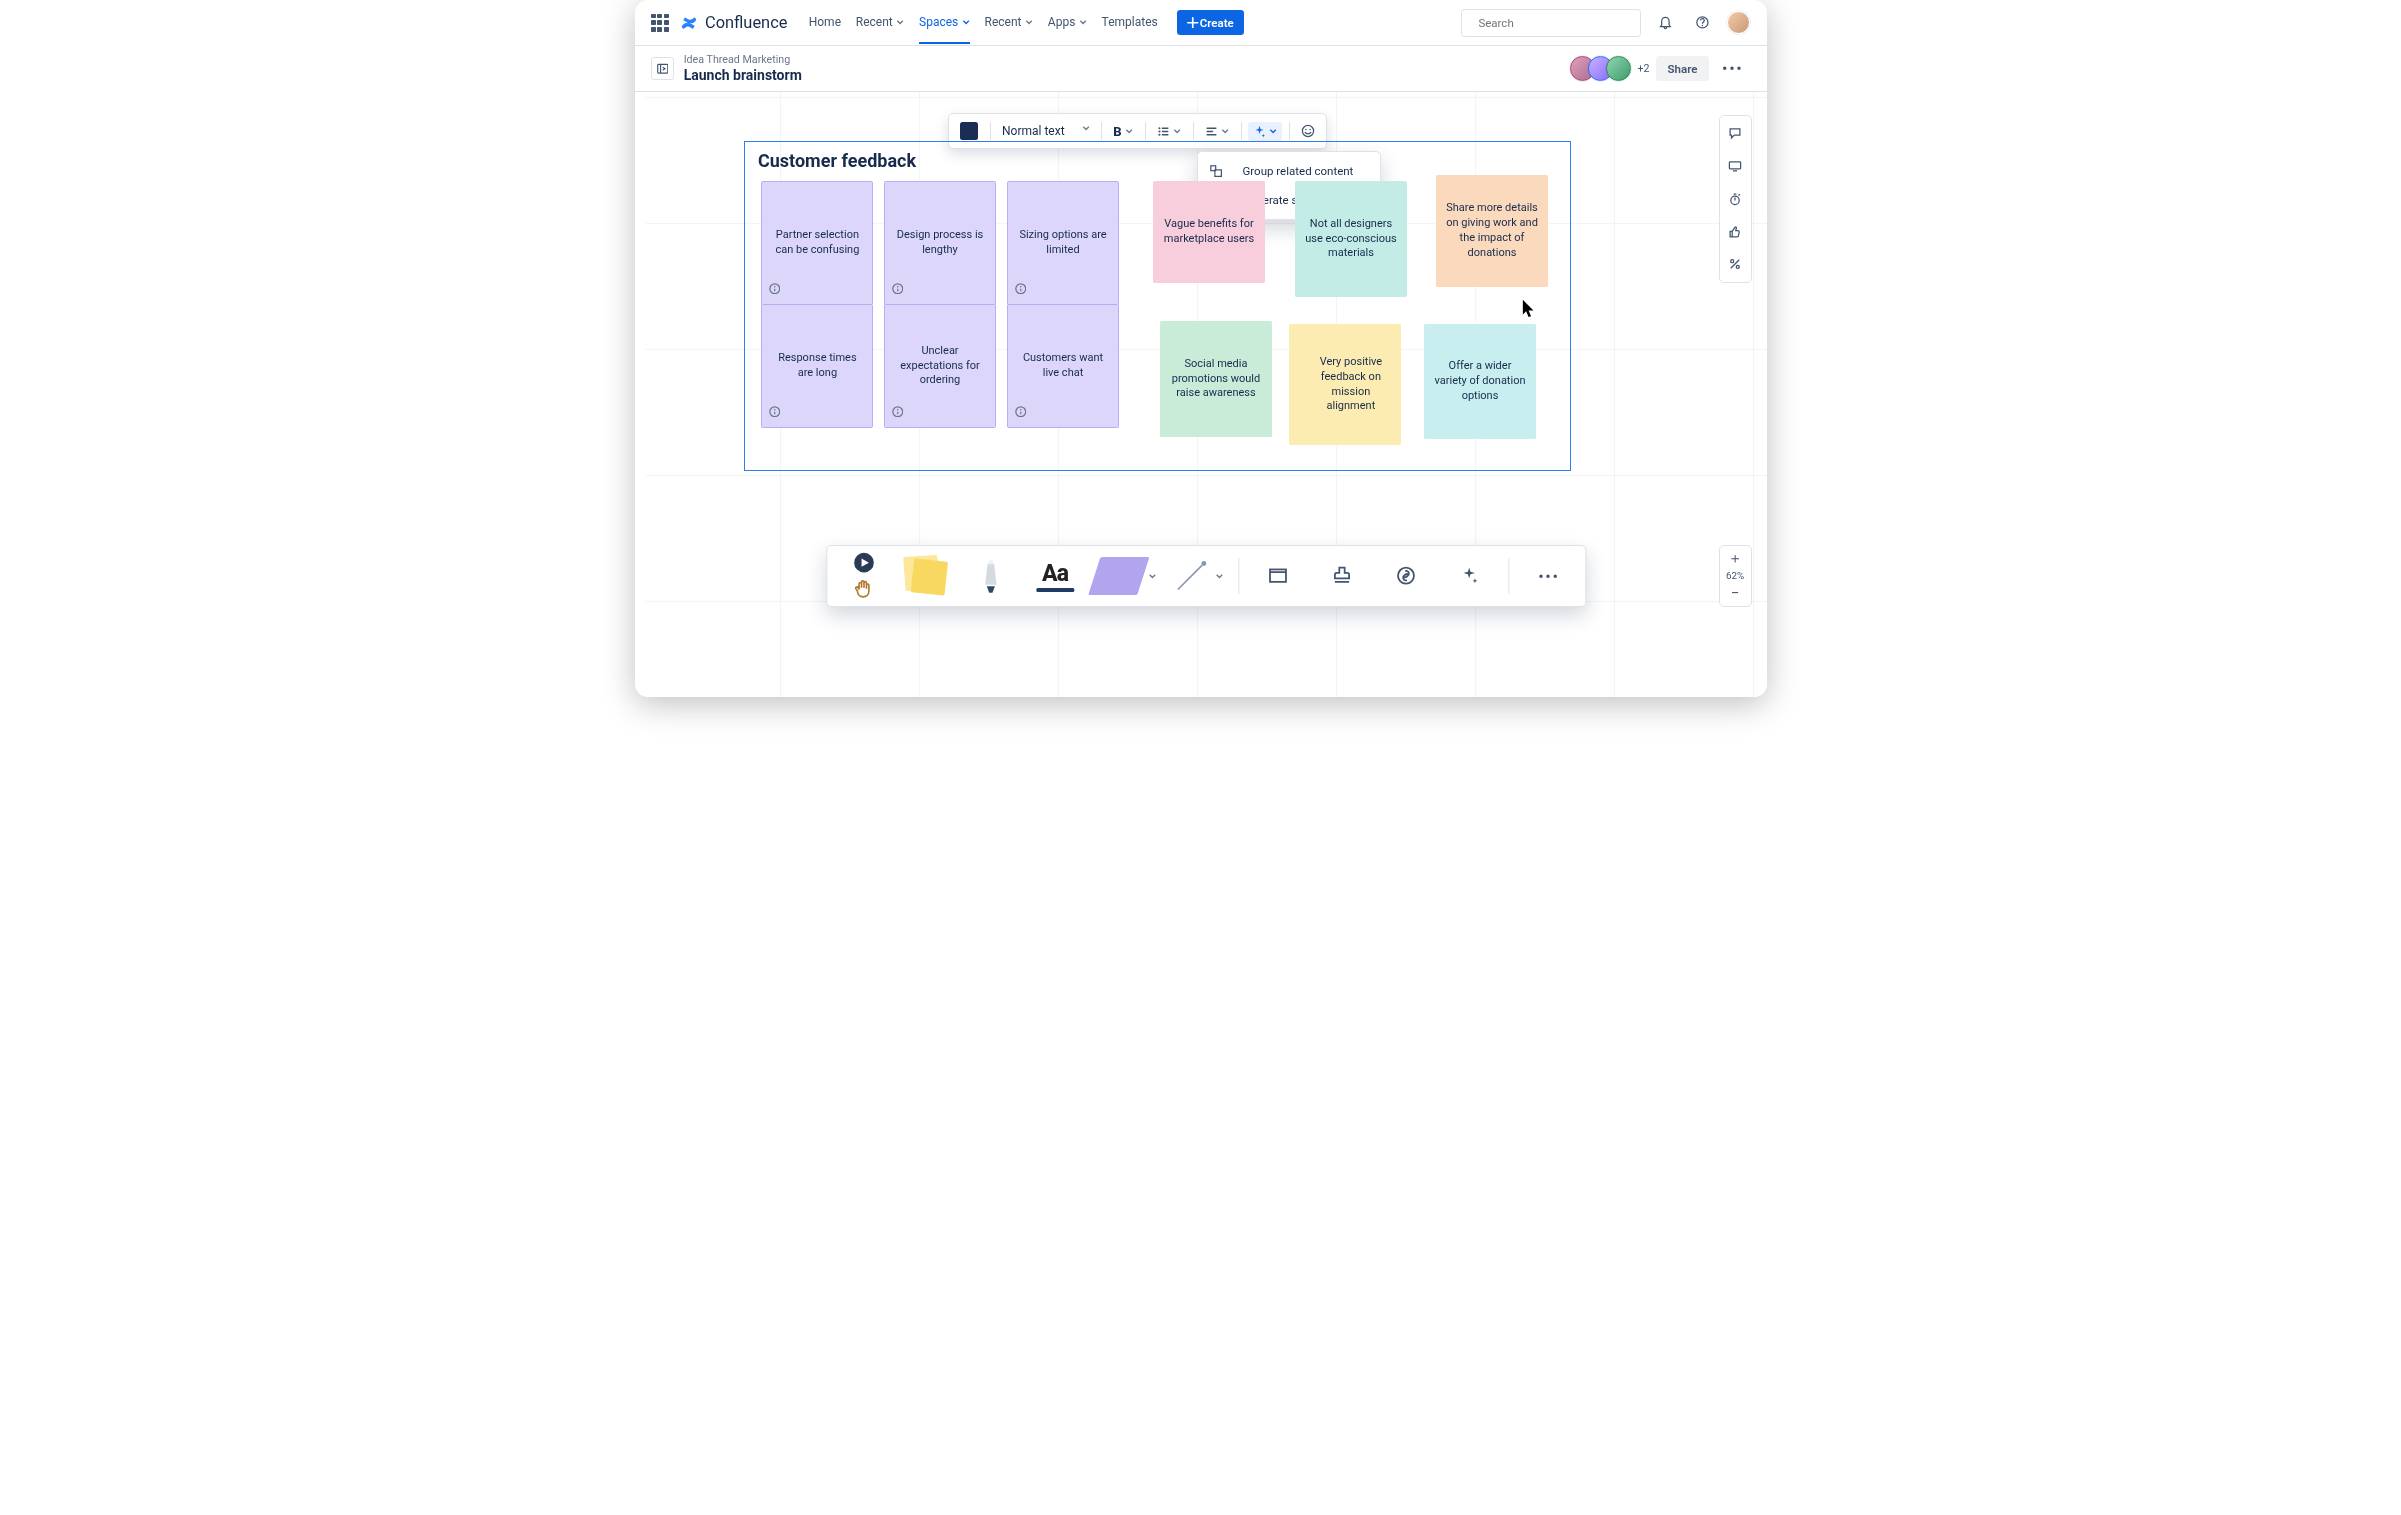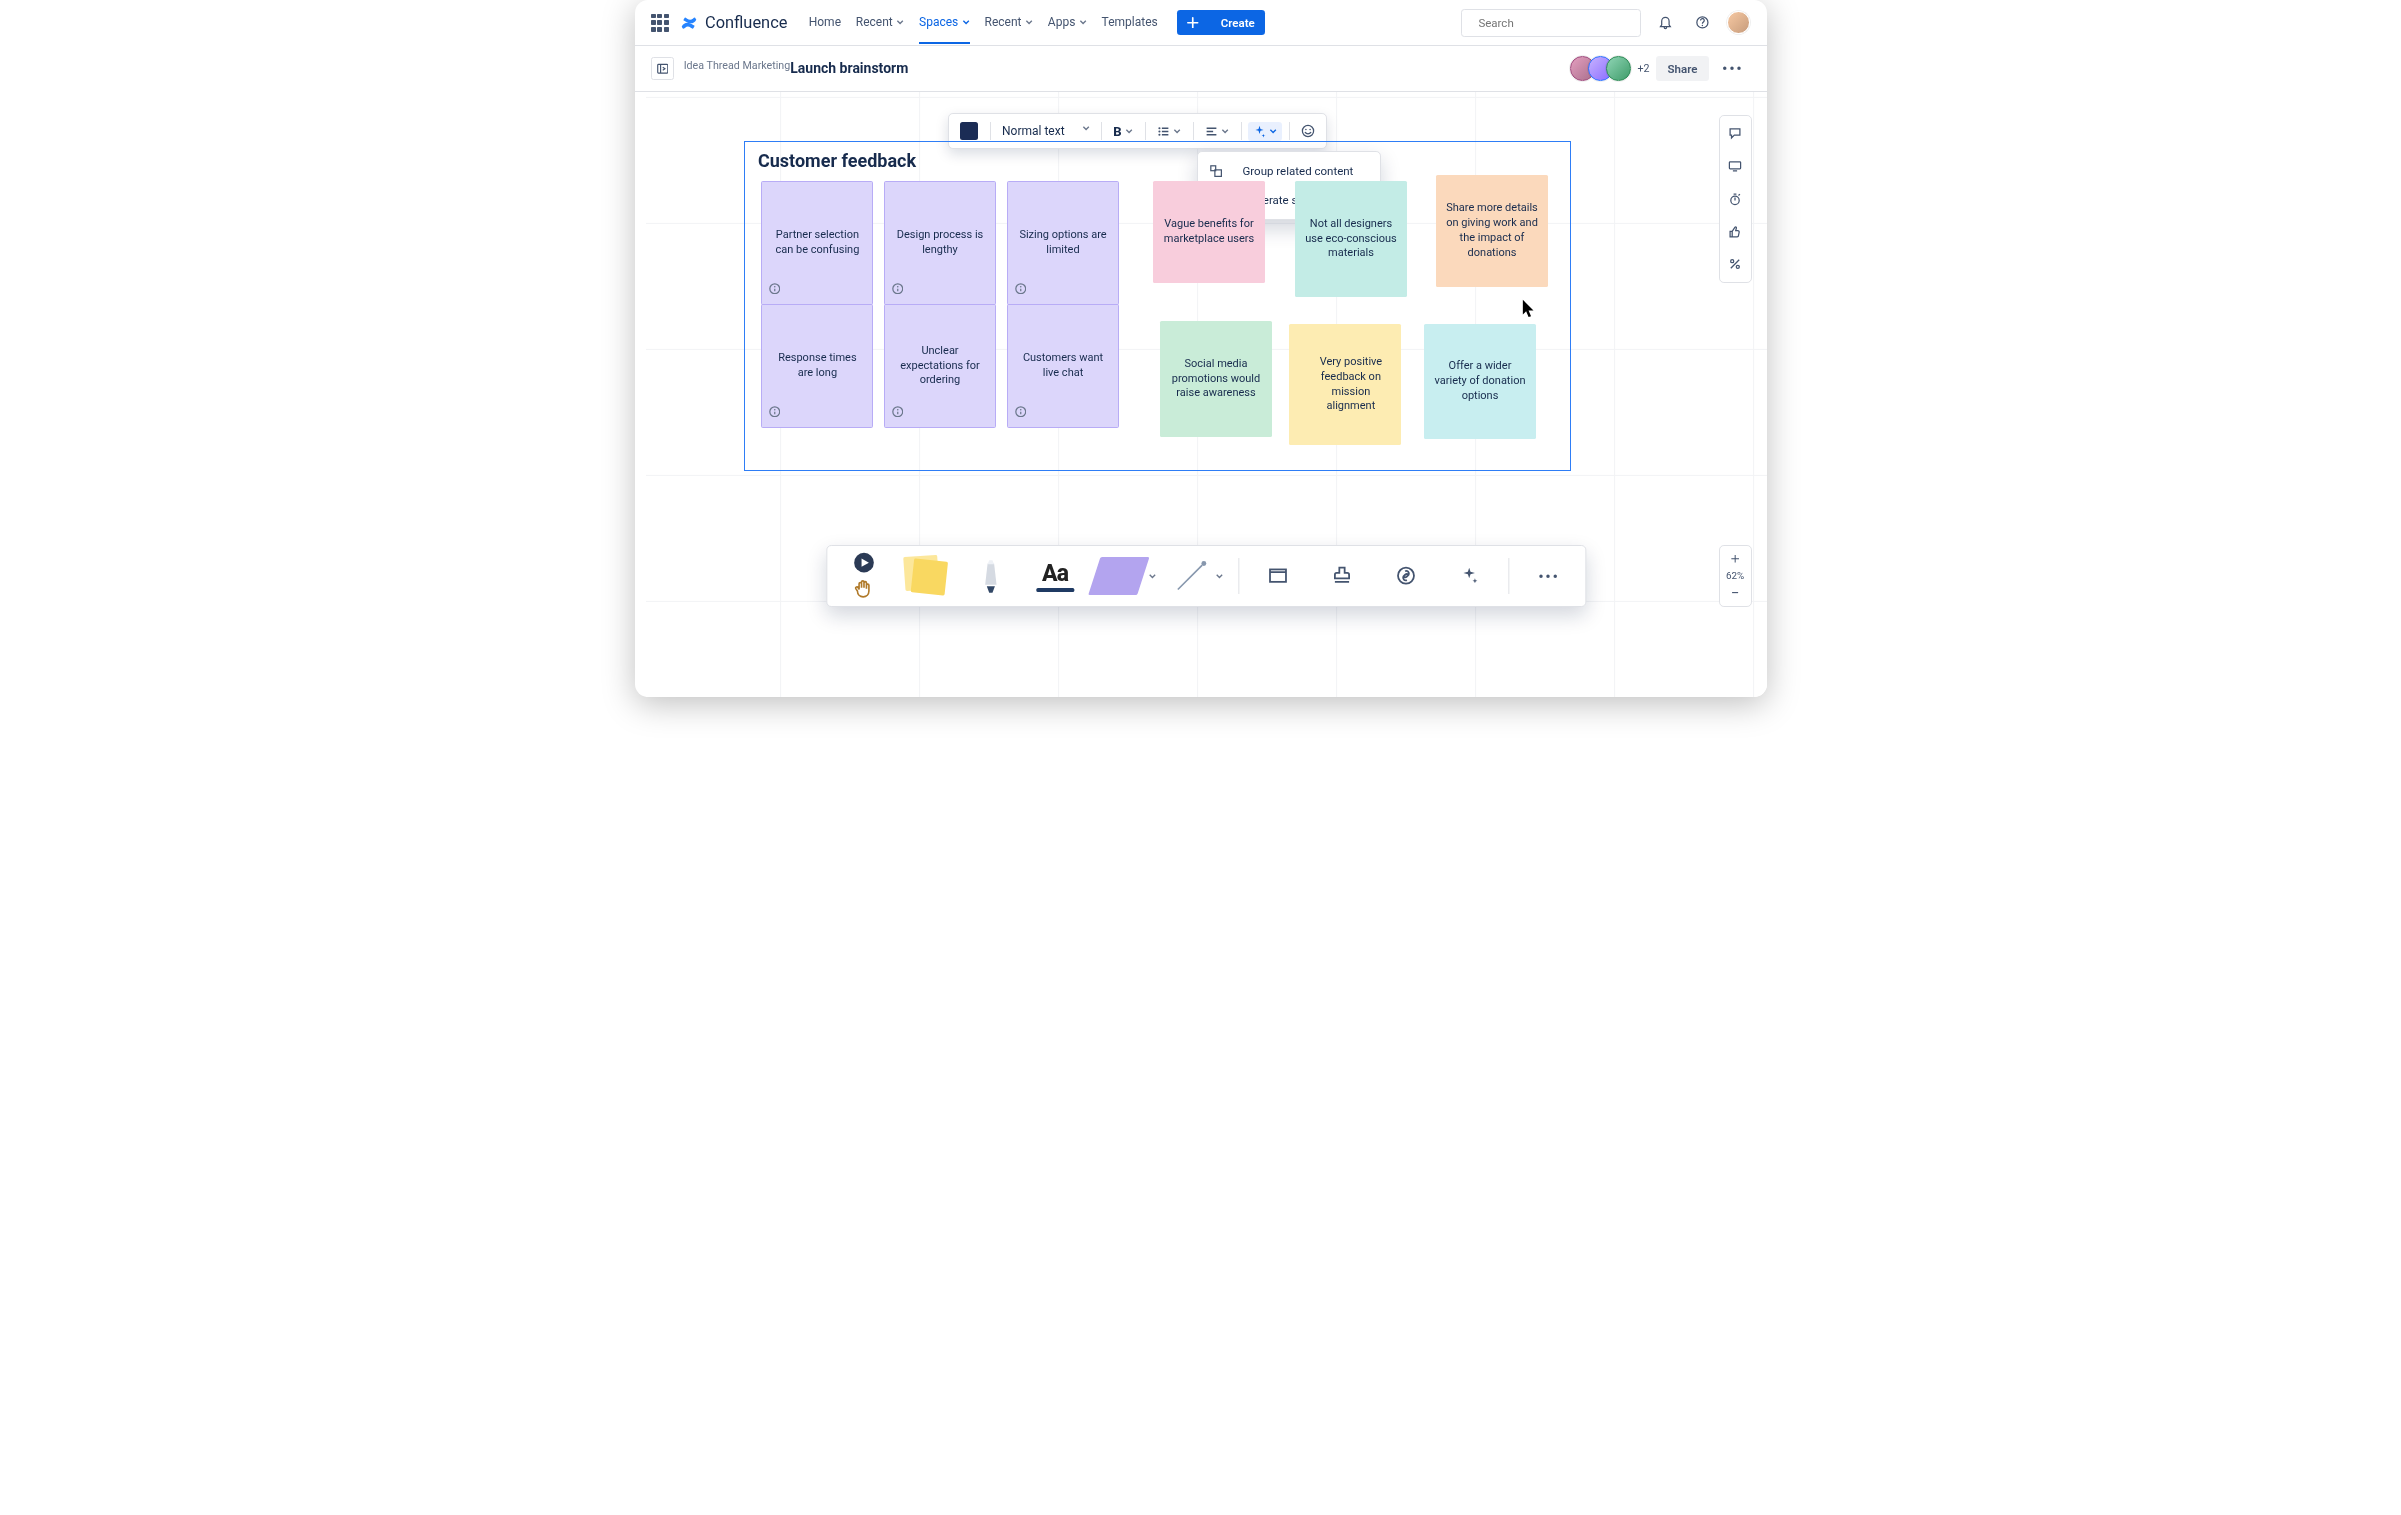--- a/index.html
+++ b/index.html
@@ -20,31 +20,31 @@
   .app-switcher{width:18px;height:18px;display:grid;grid-template-columns:repeat(3,1fr);grid-template-rows:repeat(3,1fr);gap:1.6px}
   .app-switcher span{background:#44546f;border-radius:0.8px}
   .logo{display:flex;align-items:center;gap:6.6px;font-weight:400;color:var(--text);font-size:16.4px}
   .logo svg{width:18px;height:18px}
   .nav-links{display:flex;align-items:center;gap:14.8px;margin-left:9.8px}
   .nav-item{display:flex;align-items:center;gap:3.3px;color:#44546f;font-size:12px;cursor:pointer;padding:14px 0 12.3px 0;border-bottom:2.5px solid transparent}
   .nav-item.active{color:var(--blue);border-bottom-color:var(--blue)}
   .chev{width:8.2px;height:8.2px}
   .chev path{stroke:#6b778c;stroke-width:2;fill:none}
   .nav-item.active .chev path{stroke:var(--blue)}
-  .btn-create{margin-left:8.2px;background:var(--blue);color:#fff;border:none;border-radius:3.3px;padding:5.7px 9.8px;display:flex;align-items:center;gap:22px;font-weight:600;font-size:11.5px;cursor:pointer}
+  .btn-create{margin-left:8.2px;background:var(--blue);color:#fff;border:none;border-radius:3.3px;padding:5.7px 9.8px;display:flex;align-items:center;gap:1px;font-weight:600;font-size:11.5px;cursor:pointer}
   .spacer{flex:1}
   .search{display:flex;align-items:center;gap:6.6px;width:180px;height:28px;border:0.8px solid var(--border);border-radius:3.3px;padding:0 8.2px;color:var(--muted)}
   .search input{border:none;outline:none;flex:1;font-size:11.5px;color:var(--text);background:transparent}
   .icon-btn{width:26px;height:26px;border-radius:50%;display:flex;align-items:center;justify-content:center;cursor:pointer;color:#44546f}
   .avatar{width:23px;height:23px;border-radius:50%;background:linear-gradient(135deg,#f7c9a3,#c69b7b);border:1.6px solid #fff;box-shadow:0 0 0 0.8px rgba(0,0,0,.08)}
 
   
   .subhead{height:46px;display:flex;align-items:center;gap:9.8px;padding:0 16.4px;border-bottom:0.8px solid var(--border)}
   .sidebar-toggle{width:23px;height:23px;display:flex;align-items:center;justify-content:center;border:0.8px solid var(--border);border-radius:2.5px;color:#44546f;cursor:pointer}
-  .page-meta{display:flex;flex-direction:row;line-height:1.15}
+  .page-meta{display:flex;flex-direction:column;line-height:1.15}
   .breadcrumb{font-size:10.7px;color:var(--muted)}
   .page-title{font-size:14px;font-weight:700;color:var(--text)}
   .collab{display:flex;align-items:center;gap:6.6px}
   .avatars{display:flex}
   .avatars .avatar{margin-left:-6.6px;width:24.6px;height:24.6px}
   .avatars .avatar:nth-child(1){background:linear-gradient(135deg,#e49fbf,#a96f8c);border-color:#9e4a7c}
   .avatars .avatar:nth-child(2){background:linear-gradient(135deg,#c7b2ff,#8a6cff);border-color:#2b6fff}
   .avatars .avatar:nth-child(3){background:linear-gradient(135deg,#8fd5b5,#3f9c6a);border-color:#2c8a55}
   .plus-count{font-size:10.7px;color:#44546f}
   .share-btn{border:none;background:#f1f2f4;border-radius:3.3px;padding:5.7px 11.5px;font-weight:600;font-size:11.5px;color:#44546f;cursor:pointer}

